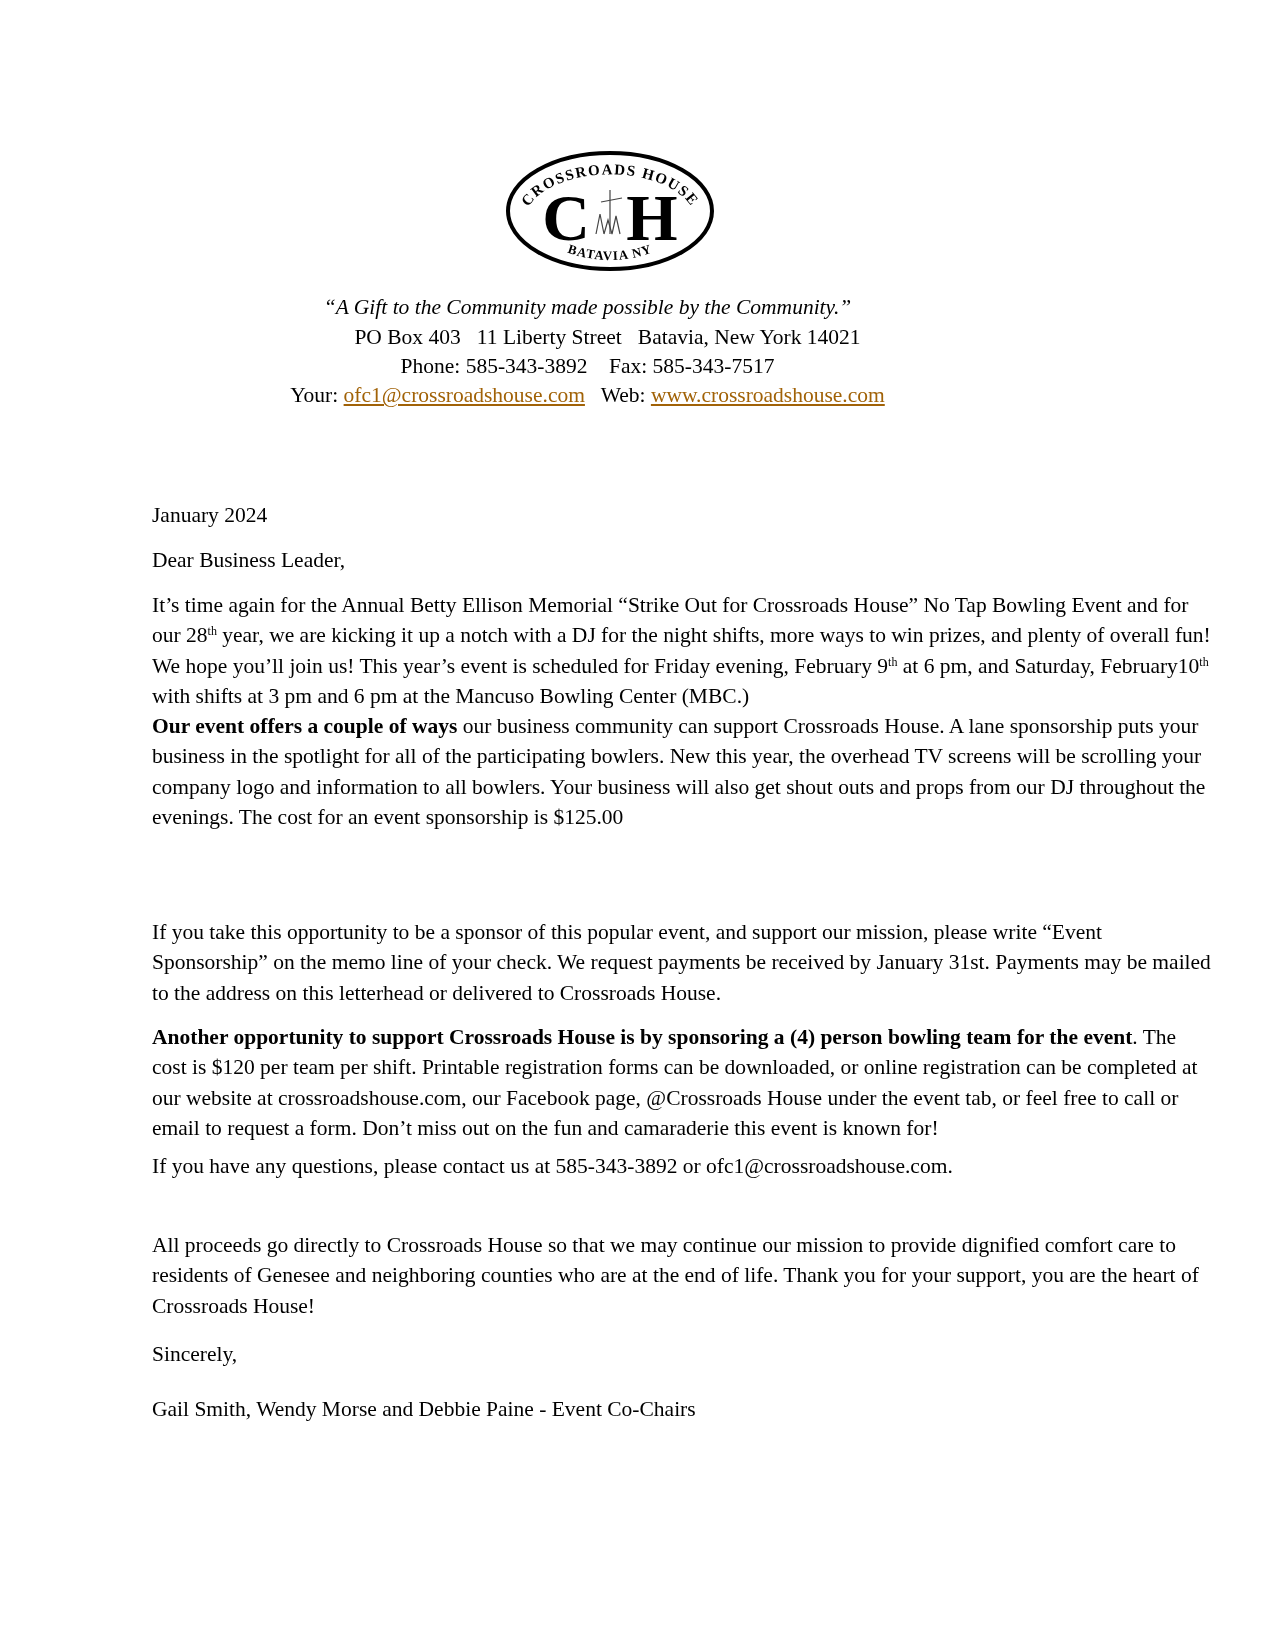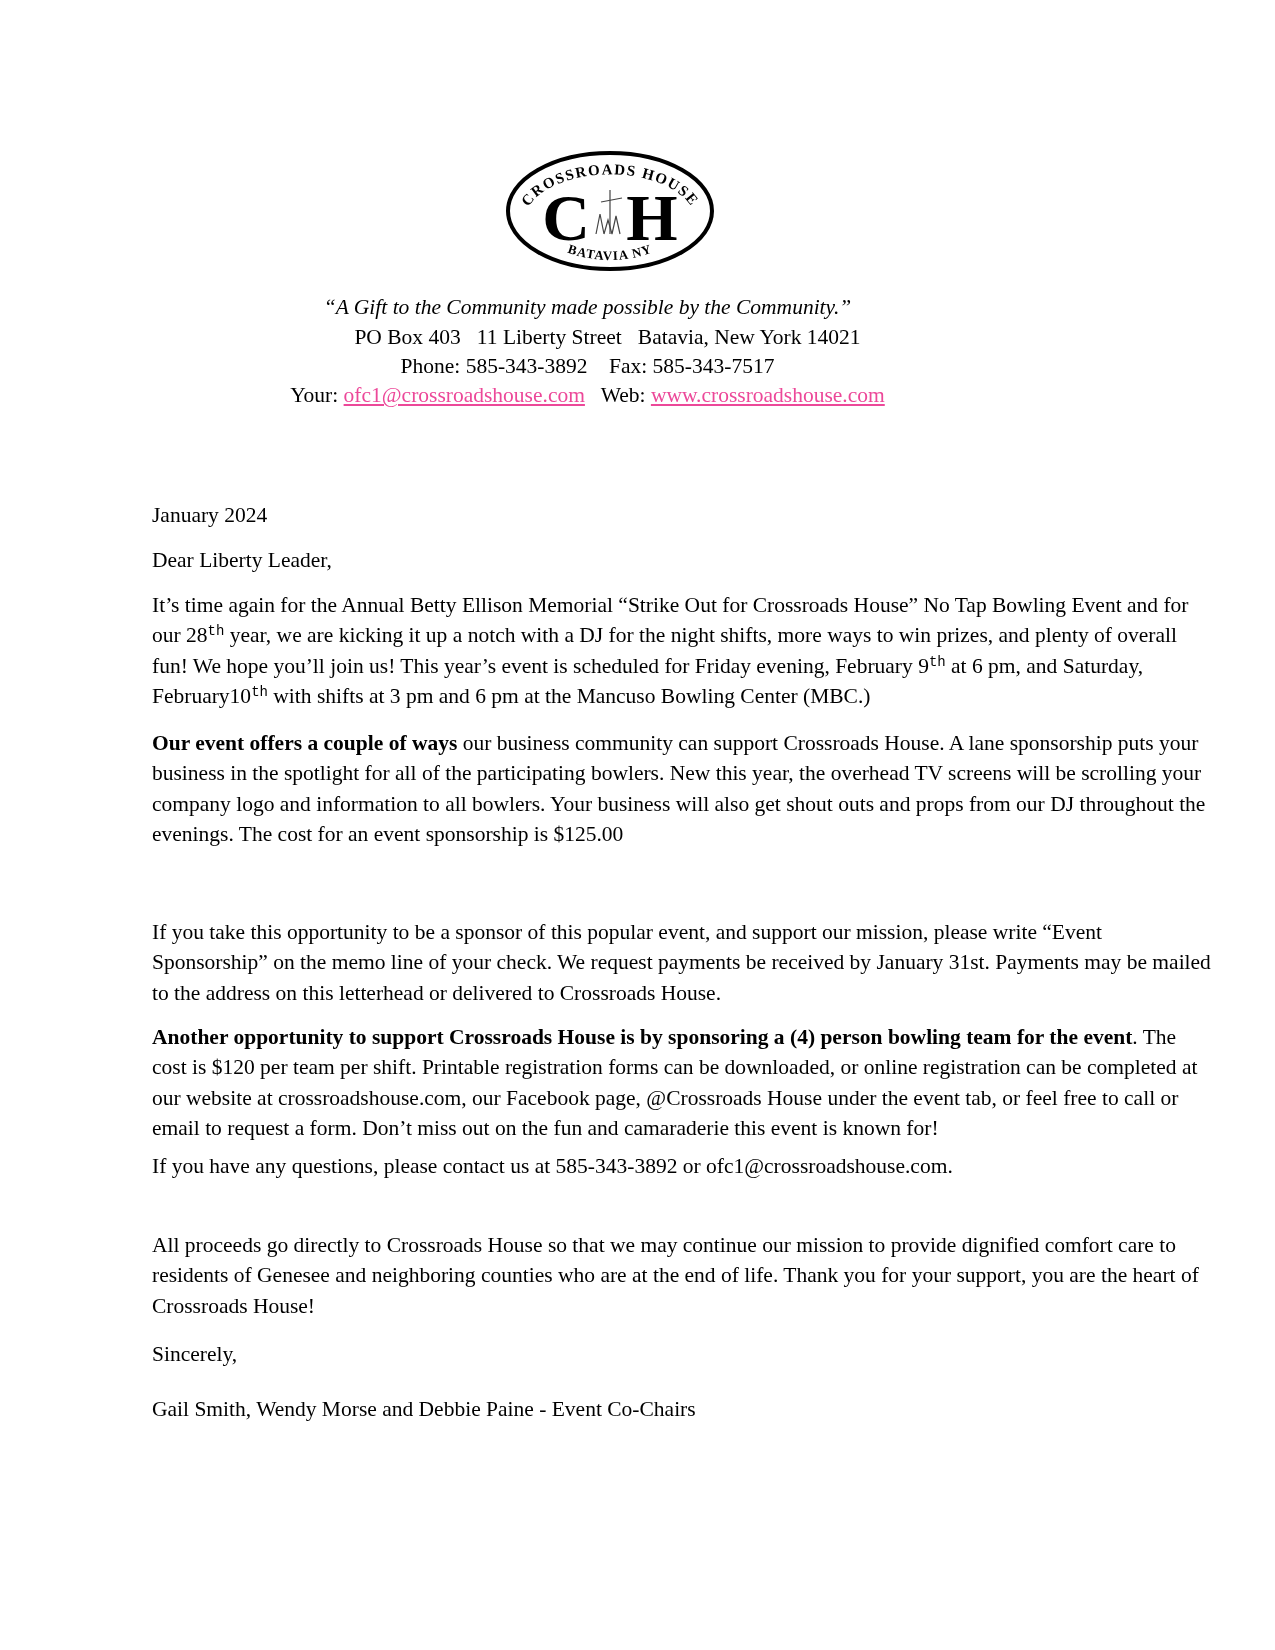--- a/index.html
+++ b/index.html
@@ -2,24 +2,24 @@
 <html><head>
 <meta charset="utf-8">
 <style>
   html, body { margin:0; padding:0; background:#ffffff; }
   body { width:1275px; height:1650px; position:relative; overflow:hidden;
          font-family:"Liberation Serif", serif; color:#000; }
   .logo { position:absolute; left:504px; top:150px; width:212px; height:122px; }
   .header { position:absolute; left:0; width:1175px; text-align:center; font-size:21.5px; line-height:30px; }
   .tagline { top:292px; font-style:italic; }
   .hline { white-space:pre; }
-  a.link { color:#ec4899; text-decoration:underline; }
+  a.link { color:#a16207; text-decoration:underline; }
   .body-text { position:absolute; left:111px; width:1060px; font-size:21.5px; line-height:30.4px;margin-left:41px; }
   .body-text p { margin:0; }
-  sup { font-size:14px; vertical-align:top; position:relative; top:-4px;font-family:Liberation Mono, monospace; }
+  sup { font-size:12px; vertical-align:top; position:relative; top:-4px; }
   b { font-weight:bold; }
 </style>
 </head>
 <body>
 
 <svg class="logo" viewBox="0 0 212 122">
   <defs>
     <path id="arcTop" d="M 22 62 A 86 48 0 0 1 190 62"></path>
     <path id="arcBot" d="M 52 98 Q 106 122 160 98"></path>
   </defs>
@@ -38,27 +38,27 @@
     <textPath href="#arcBot" startOffset="50%" text-anchor="middle">BATAVIA NY</textPath>
   </text>
 </svg>
 
 <div class="header tagline">“A Gift to the Community made possible by the Community.”</div>
 <div class="header hline" style="top:322px;margin-left:20px;">PO Box 403   11 Liberty Street   Batavia, New York 14021</div>
 <div class="header hline" style="top:351px;">Phone: 585-343-3892    Fax: 585-343-7517</div>
 <div class="header hline" style="top:380px;"><span>Your: </span><a class="link">ofc1@crossroadshouse.com</a><span>   </span><span>Web: </span><a class="link">www.crossroadshouse.com</a></div>
 
 <div class="body-text" style="top:500px;">January 2024</div>
-<div class="body-text" style="top:545px;">Dear Liberty Leader,</div>
+<div class="body-text" style="top:545px;">Dear Business Leader,</div>
 
 <div class="body-text" style="top:590px;">
   <p><span>It’s time again for the Annual Betty Ellison Memorial “Strike Out for Crossroads House” No Tap Bowling Event and for our 28</span><sup>th</sup><span> year, we are kicking it up a notch with a DJ for the night shifts, more ways to win prizes, and plenty of overall fun! We hope you’ll join us!  This year’s event is scheduled for Friday evening, February 9</span><sup>th</sup><span> at 6 pm, and Saturday, February10</span><sup>th</sup><span> with shifts at 3 pm and 6 pm at the Mancuso Bowling Center (MBC.)</span></p>
 </div>
 
-<div class="body-text" style="top:728px;">
+<div class="body-text" style="top:711px;">
   <p><b>Our event offers a couple of ways</b><span> our business community can support Crossroads House. A lane sponsorship puts your business in the spotlight for all of the participating bowlers. New this year, the overhead TV screens will be scrolling your company logo and information to all bowlers.  Your business will also get shout outs and props from our DJ throughout the evenings. The cost for an event sponsorship is $125.00</span></p>
 </div>
 
 <div class="body-text" style="top:917px;">
   <p>If you take this opportunity to be a sponsor of this popular event, and support our mission, please write “Event Sponsorship” on the memo line of your check. We request payments be received by January 31st. Payments may be mailed to the address on this letterhead or delivered to Crossroads House.</p>
 </div>
 
 <div class="body-text" style="top:1022px;">
   <p><b>Another opportunity to support Crossroads House is by sponsoring a (4) person bowling team for the event</b><span>.  The cost is $120 per team per shift.  Printable registration forms can be downloaded, or online registration can be completed at our website at crossroadshouse.com, our Facebook page, @Crossroads House under the event tab,  or feel free to call or email to request a form. Don’t miss out on the fun and camaraderie this event is known for!</span></p>
 </div>

